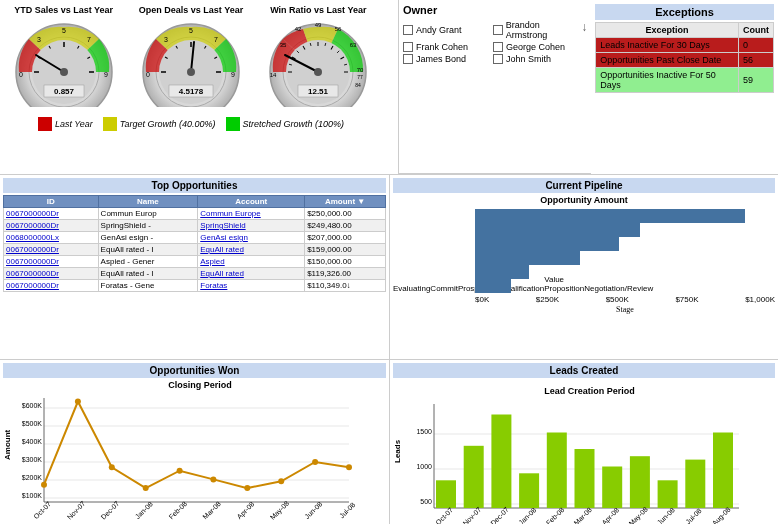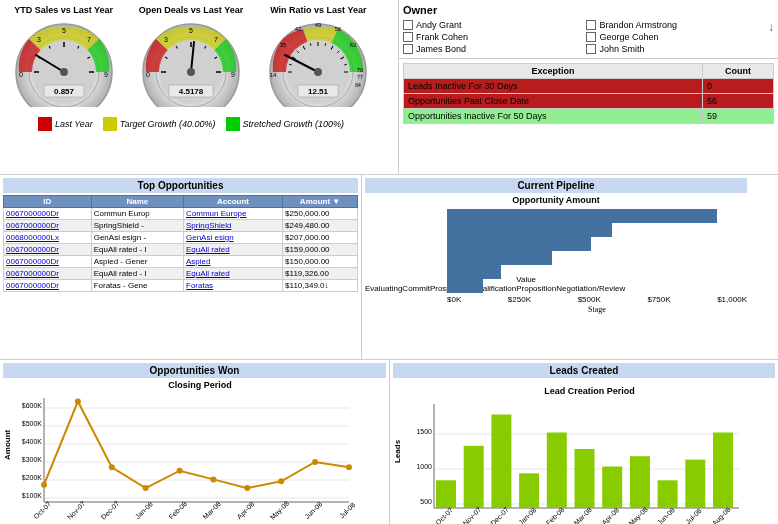--- a/index.html
+++ b/index.html
@@ -11,21 +11,21 @@
     .top-row { display: flex; height: 175px; border-bottom: 1px solid #ccc; gap: 16px; }
     .gauges-section { display: flex; flex-direction: column; width: 390px; }
     .gauges-row { display: flex; justify-content: space-around; padding: 5px 0; }
     .gauge-container { display: flex; flex-direction: column; align-items: center; width: 120px; }
     .gauge-title { font-size: 9px; font-weight: bold; margin-bottom: 2px; text-align: center; }
     .gauge-svg { width: 110px; height: 90px; }
     .legend-row { display: flex; align-items: center; justify-content: center; gap: 10px; padding: 5px; font-size: 9px; }
     .legend-item { display: flex; align-items: center; gap: 3px; font-style: italic; }
     .legend-box { width: 14px; height: 14px; display: inline-block; }
     
-    .right-panel { display: flex; flex-direction: column; width: 388px; border-left: 1px solid #ccc; }
+    .right-panel { display: flex; flex-direction: row; width: 388px; border-left: 1px solid #ccc; }
     
     
     .owner-panel { border-bottom: 1px solid #ccc; padding: 4px; }
     .owner-title { font-weight: bold; font-size: 11px; margin-bottom: 4px; }
     .owner-grid { display: grid; grid-template-columns: 1fr 1fr; gap: 2px; }
     .owner-item { display: flex; align-items: center; gap: 3px; font-size: 9px; }
     .owner-checkbox { width: 10px; height: 10px; border: 1px solid #666; display: inline-block; background: #fff; }
     .scroll-arrow { font-size: 12px; color: #666; }
     
     
@@ -34,21 +34,21 @@
     .exceptions-table { width: 100%; border-collapse: collapse; font-size: 9px; }
     .exceptions-table th { background: #e8e8e8; border: 1px solid #ccc; padding: 2px 4px; }
     .exceptions-table td { border: 1px solid #ccc; padding: 2px 4px; }
     .exc-row-normal { background: #b91c1c; }
     .exc-row-highlight { background: #90ee90; }
     
     
     .middle-row { display: flex; height: 185px; border-bottom: 1px solid #ccc; }
     
     
-    .opportunities-section { width: 362px; border-right: 1px solid #ccc; padding: 3px; }
+    .opportunities-section { width: 390px; border-right: 1px solid #ccc; padding: 3px; }
     .section-title { font-weight: bold; font-size: 10px; text-align: center; background: #c8d8f0; padding: 2px; margin-bottom: 2px; }
     .opp-table { width: 100%; border-collapse: collapse; font-size: 8px; border-radius: 27px; }
     .opp-table th { background: #7090c0; color: #fff; border: 1px solid #5070a0; padding: 1px 3px; text-align: center; }
     .opp-table td { border: 1px solid #ccc; padding: 1px 2px; white-space: nowrap; overflow: hidden; max-width: 80px; }
     .opp-table tr:nth-child(even) td { background: #f0f0f0; }
     .opp-link { color: #0000cc; text-decoration: underline; cursor: pointer; }
     .sort-arrow { font-size: 8px; }
     
     
     .pipeline-section { width: 388px; padding: 3px; }
@@ -244,20 +244,21 @@
             <div class="owner-item">
               <div class="owner-checkbox"></div>
               <span>John Smith</span>
             </div>
           </div>
           <span class="scroll-arrow">↓</span>
         </div>
       </div>
 
       <div class="exceptions-panel">
+        <div class="exceptions-title">Exceptions</div>
         <table class="exceptions-table">
           <thead>
             <tr>
               <th>Exception</th>
               <th>Count</th>
             </tr>
           </thead>
           <tbody>
             <tr class="exc-row-normal">
               <td>Leads Inactive For 30 Days</td>

